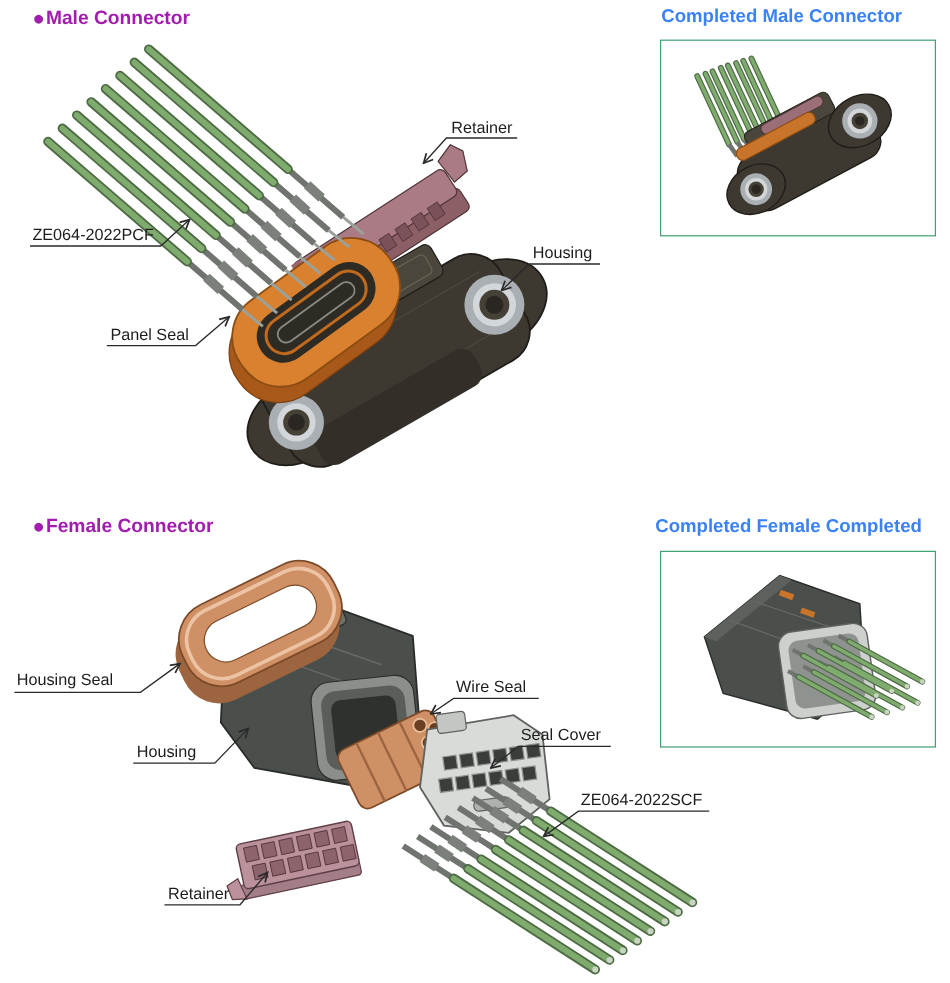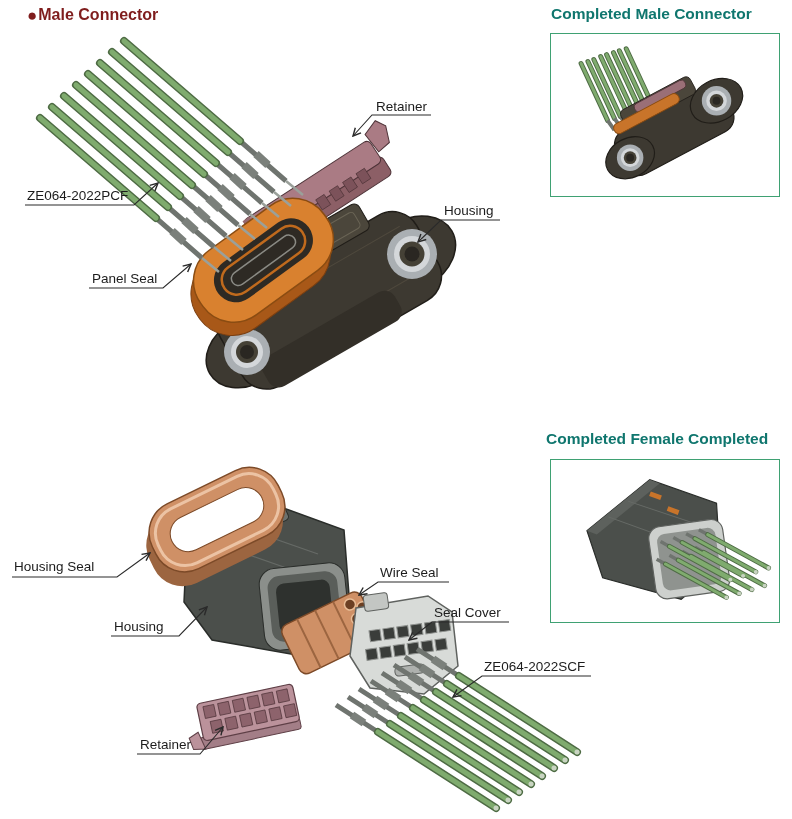--- a/index.html
+++ b/index.html
@@ -1,20 +1,20 @@
 <!DOCTYPE html>
 <html style="--accent-green: #3fa173; --wire-green: #7fab6e; --wire-green-dark: #4e6b44; --terminal-gray: #6f746f; --seal-orange: #d9812f; --copper: #cf9066; --retainer-mauve: #aa7b84; --retainer-pink: #bb929b; --male-housing: #3d3931; --female-housing: #4b4f4b; --seal-cover-gray: #d8dbd8; --label-text: #1c1c1c;"><head>
 <meta charset="utf-8">
 <style>
   html,body{margin:0;padding:0;background:#fff;}
   #canvas{position:relative;width:792px;height:819px;background:#fff;
           font-family:"Liberation Sans",sans-serif;overflow:hidden;}
-  .h-sec{position:absolute;font-weight:bold;font-size:16px;color:#7f1d1d;white-space:nowrap;}
+  .h-sec{position:absolute;font-weight:bold;font-size:16px;color:#a21caf;white-space:nowrap;}
   .h-sec .bullet{font-size:17px;vertical-align:-1px;margin-right:1px;}
-  .h-comp{position:absolute;font-weight:bold;font-size:15.5px;color:#0f766e;white-space:nowrap;}
+  .h-comp{position:absolute;font-weight:bold;font-size:15.5px;color:#3b82f6;white-space:nowrap;}
   .green-box{position:absolute;width:230px;height:164px;box-sizing:border-box;
              border:1.5px solid var(--accent-green,#3fa173);background:#fff;}
   .diagram{position:absolute;}
   svg{display:block;}
   .lbl{font-family:"Liberation Sans",sans-serif;font-size:13.5px;fill:var(--label-text,#1c1c1c);}
   .leader{stroke:#2a2a2a;stroke-width:1.1;fill:none;}
 </style>
 </head>
 <body>
 
@@ -172,20 +172,23 @@
       <path class="leader" d="M591,216 L482,216 L453,237" marker-end="url(#af)"></path>
       <text class="lbl" x="140" y="289">Retainer</text>
       <path class="leader" d="M137,294 L200,294 L223,267" marker-end="url(#af)"></path>
     </g>
   </svg>
 
   <div class="h-sec" style="left:27px;top:6px">
     <span class="bullet">●</span><span>Male Connector</span>
   </div>
   <div class="h-comp" style="left:551px;top:5px">Completed Male Connector</div>
+  <div class="h-sec" style="left:27px;top:429px">
+    <span class="bullet">●</span><span>Female Connector</span>
+  </div>
   <div class="h-comp" style="left:546px;top:430px">Completed Female Completed</div>
 
   <div class="green-box" style="left:550px;top:33px">
     <svg width="227" height="161" viewBox="0 0 230 164">
       <path d="M30,30 l27,58 M37,28 l27,58 M43,26 l27,58 M50,23 l27,58 M56,21 l27,58 M63,19 l27,58 M69,17 l27,58 M76,15 l27,58" stroke="#4e6b44" stroke-width="5" stroke-linecap="round" fill="none"></path>
       <path d="M30,30 l27,58 M37,28 l27,58 M43,26 l27,58 M50,23 l27,58 M56,21 l27,58 M63,19 l27,58 M69,17 l27,58 M76,15 l27,58" stroke="#7fab6e" stroke-width="3" stroke-linecap="round" fill="none"></path>
       <path d="M57,88 l7,10 M64,86 l7,10 M70,84 l7,10 M77,81 l7,10 M83,79 l7,10 M90,77 l7,10 M96,75 l7,10 M103,73 l7,10" stroke="#6f746f" stroke-width="4" fill="none"></path>
       <g transform="rotate(-28 124 97)">
           <rect x="62" y="74" width="124" height="50" rx="16" fill="#3d3931" stroke="#201d18" stroke-width="1.2"></rect>
         </g>

